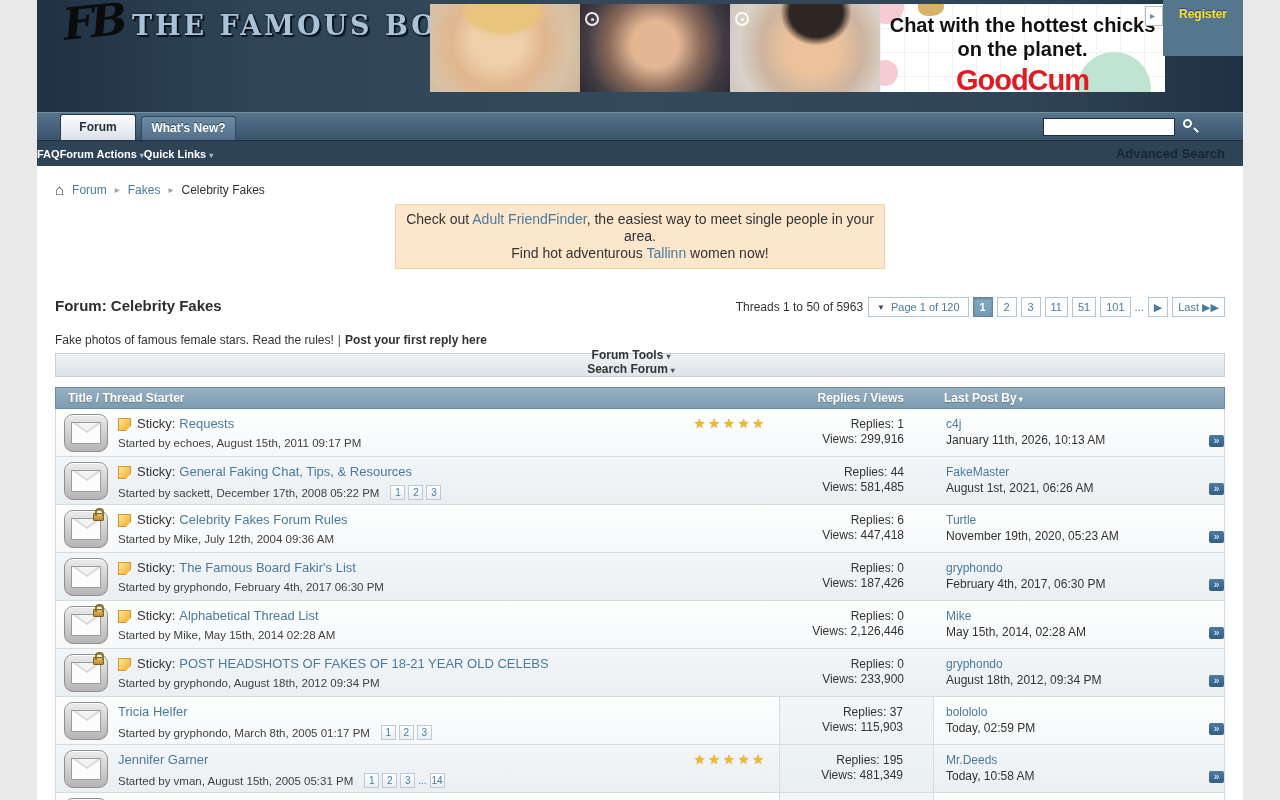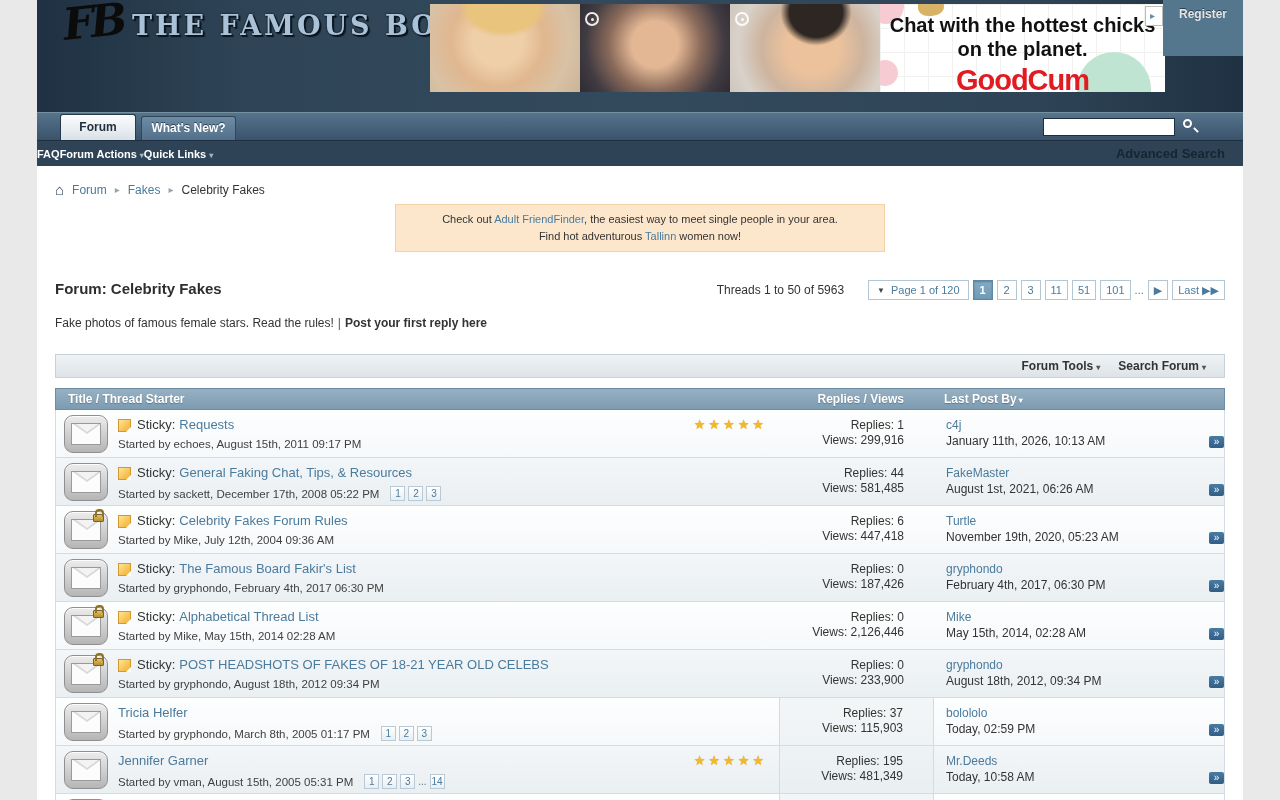--- a/index.html
+++ b/index.html
@@ -9,21 +9,21 @@
 
   
   .site-header { position:relative; height:112px;
     background:linear-gradient(90deg,#1f3142 0%,#2f4557 18%,#33495c 50%,#2f4557 82%,#1f3142 100%); }
   .logo-fb { position:absolute; left:26px; top:-4px; font-family:"DejaVu Serif", serif;
     font-style:italic; font-weight:bold; font-size:44px; color:#0b0b0b; transform:rotate(-6deg); letter-spacing:-4px;}
   .logo-text { position:absolute; left:95px; top:10px; font-family:"DejaVu Serif", serif;
     font-weight:bold; font-size:27px; letter-spacing:3px; color:#a9c2d8;
     text-shadow:1px 1px 0 #0a1520, 2px 2px 1px #0a1520, 0 0 2px #000; }
   .register-panel { position:absolute; right:0; top:0; width:80px; height:56px; background:#54778e; }
-  .register-link { display:block; text-align:center; margin-top:7px; color:#e5e5e5; font-weight:bold;
+  .register-link { display:block; text-align:center; margin-top:7px; color:#fde047; font-weight:bold;
     font-size:12px; text-decoration:none; text-shadow:0 -1px 0 #2c4254; cursor:pointer; }
 
   
   .ad-banner { position:absolute; left:393px; top:4px; width:735px; height:88px; display:flex; background:#222; }
   .thumb { position:relative; width:150px; height:88px; }
   .thumb.t1 { background:radial-gradient(circle at 45% 42%, #efcfa8 0 26%, #e0b78f 48%, #d8c2a6 75%, #cbb396 100%); }
   .thumb.t1::before { content:''; position:absolute; left:28px; top:0; width:90px; height:34px;
     background:radial-gradient(ellipse at 50% 10%, #e8c47c 0 55%, transparent 70%); }
   .thumb.t2 { background:radial-gradient(circle at 50% 46%, #e3b794 0 26%, #8a6a5a 52%, #413b42 78%, #2e2b33 100%); }
   .thumb.t3 { background:radial-gradient(circle at 55% 50%, #ecc29c 0 28%, #cdb49f 55%, #d9d2ca 80%, #cfc6bd 100%); }
@@ -73,41 +73,41 @@
 
   
   .page-body { padding:0 18px; background:#fff; }
   .breadcrumb { padding-top:15px; height:32px; display:flex; align-items:center; font-size:12px; }
   .home-icon { font-size:15px; color:#2c3e50; margin-right:8px; }
   .crumb-link { color:#4a7b9d; text-decoration:none; cursor:pointer; }
   .crumb-sep { color:#97a5b0; font-size:10px; margin:0 8px; }
   .crumb-current { color:#333; }
 
   .notice { width:490px; margin:6px auto 0; background:#fde7cc; border:1px solid #f3d2a8;
-    text-align:center; font-size:11px; padding:6px 8px; line-height:17px; }
+    text-align:center; font-size:14px; padding:6px 8px; line-height:17px; }
   .notice a { color:#4a7b9d; text-decoration:none; cursor:pointer; }
 
   .listing-head { position:relative; margin-top:28px; min-height:52px; }
   .paging { position:absolute; right:0; top:0; display:flex; align-items:center; }
-  .threads-info { font-size:12px; color:#333; margin-right:20px; }
+  .threads-info { font-size:12px; color:#333; margin-right:1px; }
   .pg-btn { display:inline-flex; align-items:center; justify-content:center; height:20px; min-width:20px;
     border:1px solid #b3c6d4; background:#fff; color:#4a7b9d; font-size:11px; margin-left:4px;
     padding:0 5px; cursor:pointer; }
   .pg-btn.selector { padding:0 8px; }
   .pg-btn.selector .caret { color:#444; font-size:8px; margin-right:6px; }
   .pg-btn.current { background:linear-gradient(180deg,#85abc4,#6f9ab7); color:#fff; font-weight:bold;
     border-color:#5d87a5; box-shadow:inset 0 1px 2px rgba(0,0,0,.25); }
   .pg-dots { color:#4a7b9d; margin-left:4px; font-size:11px; }
   .forum-title { margin-top:16px; font-size:15px; font-weight:bold; color:#2e2e2e; }
   .forum-sub { margin-top:19px; font-size:12px; color:#333; }
   .forum-sub .sep { margin:0 4px; color:#555; }
   .forum-sub a { font-weight:bold; color:#333; text-decoration:none; cursor:pointer; }
 
-  .toolbar { margin-top:22px; height:24px; border:1px solid #c9d1d8;
-    background:linear-gradient(180deg,#f0f3f5,#dde3e8); display:flex; justify-content:flex-end; align-items:center; }
+  .toolbar { margin-top:4px; height:24px; border:1px solid #c9d1d8;
+    background:linear-gradient(180deg,#f0f3f5,#dde3e8); display:flex; justify-content:flex-end; align-items:center;flex-direction:column; }
   .toolbar-item { font-size:12px; font-weight:bold; color:#333; margin-right:18px; cursor:pointer; }
   .toolbar-item .caret { font-size:8px; color:#555; margin-left:3px; }
 
   
   .thead { margin-top:10px; height:22px; display:flex; align-items:center;
     background:linear-gradient(180deg,#97b0c3,#7d9cb1); border:1px solid #6d8ca1;
     color:#fff; font-weight:bold; font-size:12px; text-shadow:0 1px 1px rgba(0,0,0,.25); }
   .thead .c1 { flex:1; padding-left:12px; }
   .thead .c2 { width:155px; text-align:right; padding-right:30px; }
   .thead .c3 { width:290px; padding-left:10px; }

